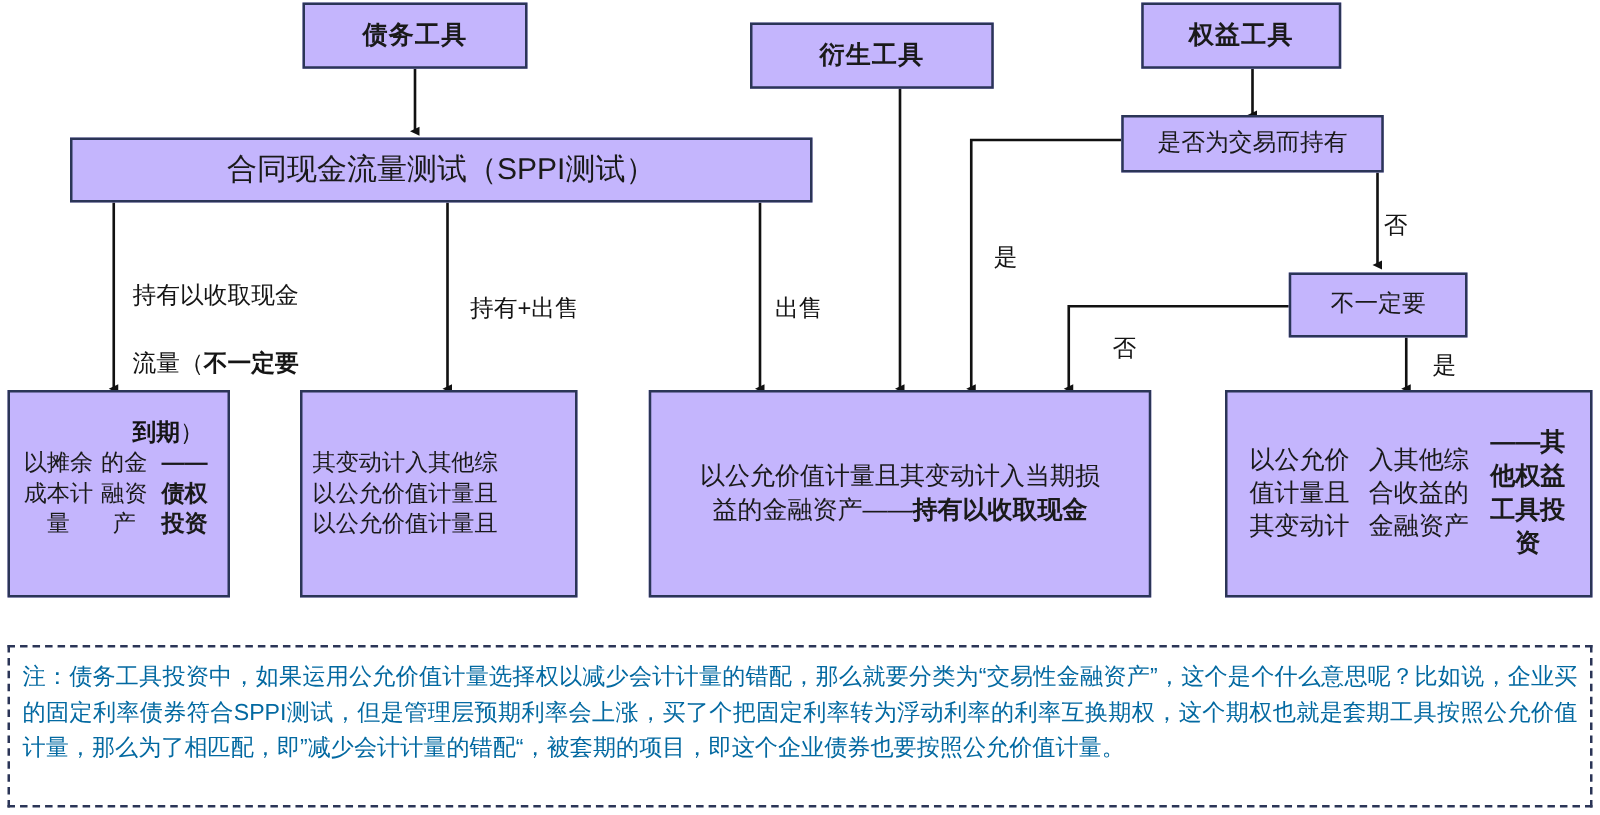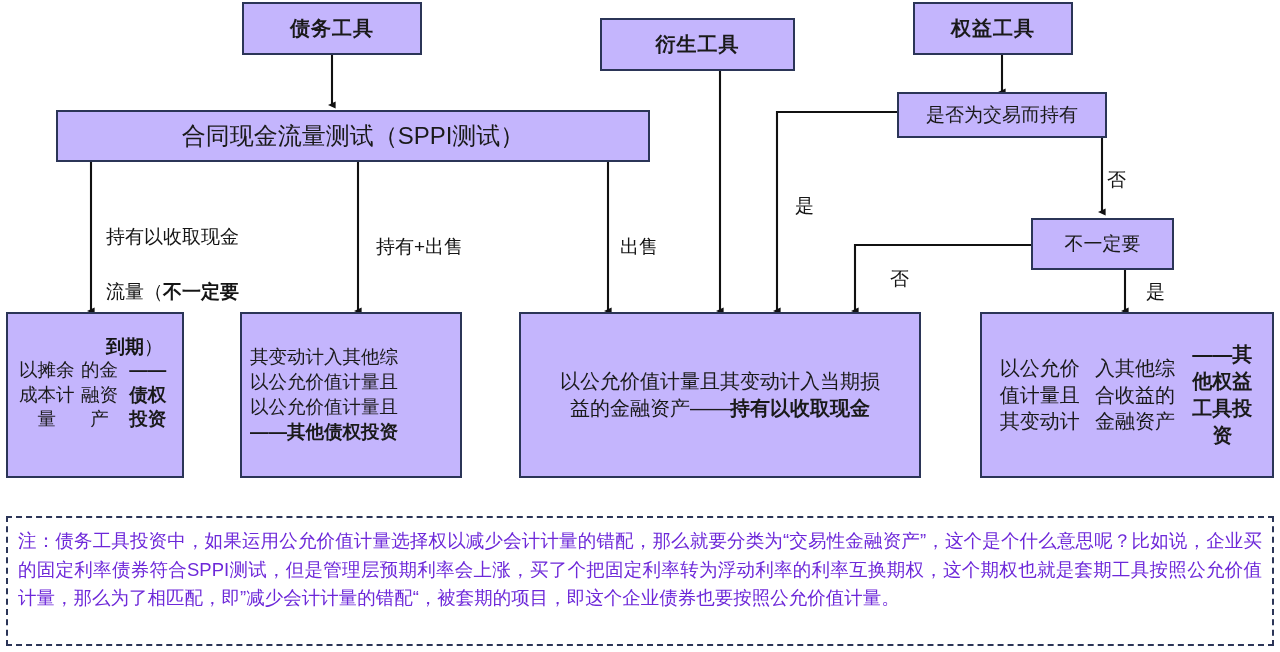--- a/index.html
+++ b/index.html
@@ -84,21 +84,21 @@
     box-sizing: border-box;
     border: 2px dashed #2b3557;
     background: #ffffff;
     padding: 9px 10px 6px 10px;
   }
   .note-text {
     font-size: 18.5px;
     line-height: 1.55;
     text-align: justify;
     text-justify: inter-character;
-    color: #6d28d9;
+    color: #0369a1;
   }
 </style>
 </head>
 <body>
 
 <div id="diagram-root">
 
   <svg class="flow-layer" viewBox="0 0 1280 652">
     <defs>
       <marker id="arrowhead" markerWidth="9" markerHeight="9" refX="4.2" refY="4.2" orient="auto" markerUnits="userSpaceOnUse">
@@ -157,21 +157,20 @@
   <div class="node node-result" style="left:6px; top:312px; width:178px; height:166px; flex-direction:row; justify-content:center;">
     <span>以摊余成本计量</span>
     <span>的金融资产</span>
     <b>——债权投资</b>
   </div>
 
   <div class="node node-result" style="left:240px; top:312px; width:222px; height:166px; flex-direction:column; justify-content:center; align-items:flex-start; text-align:left;">
     <span>其变动计入其他综</span>
     <span>以公允价值计量且</span>
     <span>以公允价值计量且</span>
-    <b>——其他债权投资</b>
   </div>
 
   <div class="node node-result-wide" style="left:519px; top:312px; width:402px; height:166px; flex-direction:column; justify-content:center;">
     <span>以公允价值计量且其变动计入当期损</span>
     <span>
       <span>益的金融资产——</span><b>持有以收取现金</b>
     </span>
   </div>
 
   <div class="node node-result-wide" style="left:980px; top:312px; width:294px; height:166px; flex-direction:row; justify-content:center;">

